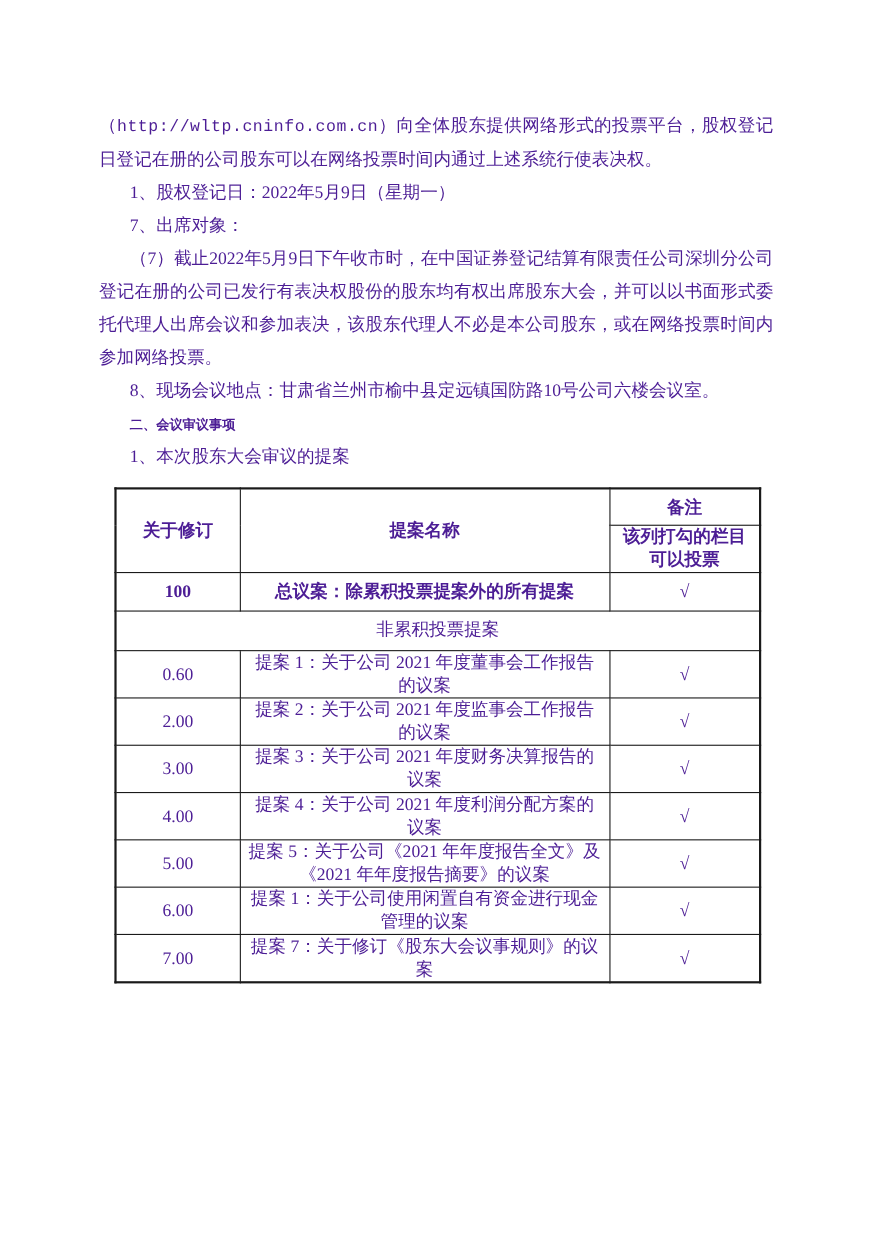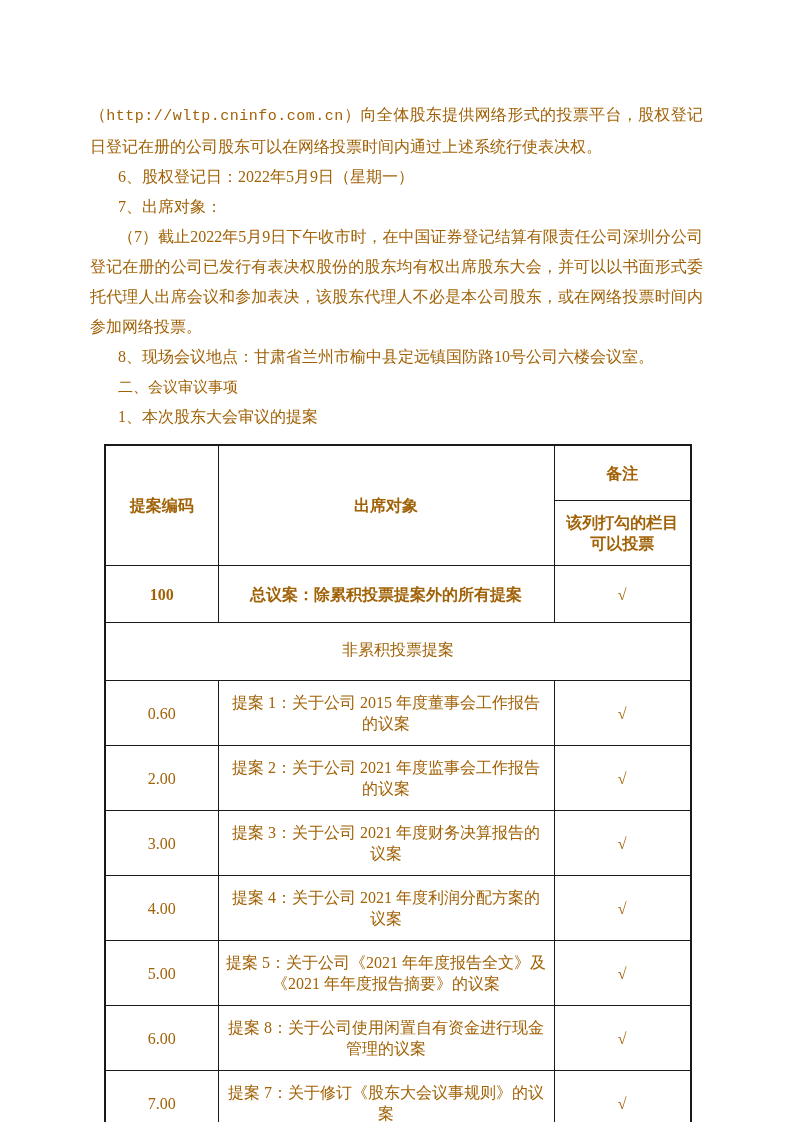--- a/index.html
+++ b/index.html
@@ -4,21 +4,21 @@
 <style>
   html,body { margin:0; padding:0; background:#e8e8e8; }
   .page {
     position: relative;
     width: 793px;
     height: 1122px;
     margin: 0 auto;
     background: #ffffff;
     overflow: hidden;
     font-family: "Liberation Serif", "DejaVu Serif", serif;
-    color: #a16207;
+    color: #4c1d95;
   }
   .doc {
     position: absolute;
     left: 90px;
     top: 100px;
     width: 613px;
   }
   .doc p, .doc h3 {
     margin: 0;
     font-size: 16px;
@@ -28,36 +28,36 @@
     text-justify: inter-ideograph;
   }
   .indent { text-indent: 28px; }
   .mono {
     font-family: "Liberation Mono", "DejaVu Sans Mono", monospace;
     font-size: 15px;
     letter-spacing: 0.5px;
   }
   .doc h3.section-heading {
     font-family: "Liberation Sans", "DejaVu Sans", sans-serif;
-    font-weight: normal;
-    font-size: 15px;
+    font-weight: bold;
+    font-size: 12px;
   }
   table.proposals {
     margin-left: 14px;
     margin-top: 12px;
     width: 586px;
     border-collapse: collapse;
     table-layout: fixed;
     border: 2px solid #1a1a1a;
   }
   table.proposals td {
     border: 1px solid #1a1a1a;
     font-size: 16px;
     line-height: 21px;
-    padding: 11px 6px;
+    padding: 0 6px;
     vertical-align: middle;
     text-align: center;
     overflow: hidden;
   }
   table.proposals td.th {
     font-family: "Liberation Sans", "DejaVu Sans", sans-serif;
     font-weight: bold;
   }
   td.remark-note { white-space: pre-line; line-height: 19px; }
   tr.h-head1 td { height: 32px; }
@@ -69,55 +69,55 @@
   td.cell-check { font-size: 15px; }
 </style>
 </head>
 <body>
 
 <div class="page">
   <div class="doc">
 
     <p><span>（</span><span class="mono">http://wltp.cninfo.com.cn</span><span>）</span><span>向全体股东提供网络形式的投票平台，股权登记日登记在册的公司股东可以在网络投票时间内通过上述系统行使表决权。</span></p>
 
-    <p class="indent">6、股权登记日：2022年5月9日（星期一）</p>
+    <p class="indent">1、股权登记日：2022年5月9日（星期一）</p>
     <p class="indent">7、出席对象：</p>
     <p class="indent">（7）截止2022年5月9日下午收市时，在中国证券登记结算有限责任公司深圳分公司登记在册的公司已发行有表决权股份的股东均有权出席股东大会，并可以以书面形式委托代理人出席会议和参加表决，该股东代理人不必是本公司股东，或在网络投票时间内参加网络投票。</p>
     <p class="indent">8、现场会议地点：甘肃省兰州市榆中县定远镇国防路10号公司六楼会议室。</p>
     <h3 class="section-heading indent">二、会议审议事项</h3>
     <p class="indent">1、本次股东大会审议的提案</p>
 
     <table class="proposals">
       <colgroup>
         <col style="width:113px">
         <col style="width:336px">
         <col style="width:137px">
       </colgroup>
       <tbody>
         <tr class="h-head1">
-          <td class="th" rowspan="2">提案编码</td>
-          <td class="th" rowspan="2">出席对象</td>
+          <td class="th" rowspan="2">关于修订</td>
+          <td class="th" rowspan="2">提案名称</td>
           <td class="th">备注</td>
         </tr>
         <tr class="h-head2">
           <td class="th remark-note">该列打勾的栏目
 可以投票</td>
         </tr>
         <tr class="h-general">
           <td>100</td>
           <td>总议案：除累积投票提案外的所有提案</td>
           <td class="cell-check">√</td>
         </tr>
         <tr class="h-section">
           <td colspan="3">非累积投票提案</td>
         </tr>
 
   <tr class="h-data">
     <td>0.60</td>
-    <td class="cell-name-left">提案 1：关于公司 2015 年度董事会工作报告的议案</td>
+    <td class="cell-name-left">提案 1：关于公司 2021 年度董事会工作报告的议案</td>
     <td class="cell-check">√</td>
   </tr>
 
   <tr class="h-data">
     <td>2.00</td>
     <td class="cell-name-left">提案 2：关于公司 2021 年度监事会工作报告的议案</td>
     <td class="cell-check">√</td>
   </tr>
 
   <tr class="h-data">
@@ -133,21 +133,21 @@
   </tr>
 
   <tr class="h-data">
     <td>5.00</td>
     <td class="cell-name-left">提案 5：关于公司《2021 年年度报告全文》及《2021 年年度报告摘要》的议案</td>
     <td class="cell-check">√</td>
   </tr>
 
   <tr class="h-data">
     <td>6.00</td>
-    <td class="cell-name-left">提案 8：关于公司使用闲置自有资金进行现金管理的议案</td>
+    <td class="cell-name-left">提案 1：关于公司使用闲置自有资金进行现金管理的议案</td>
     <td class="cell-check">√</td>
   </tr>
 
   <tr class="h-data">
     <td>7.00</td>
     <td class="cell-name-left">提案 7：关于修订《股东大会议事规则》的议案</td>
     <td class="cell-check">√</td>
   </tr>
 </tbody>
     </table>

